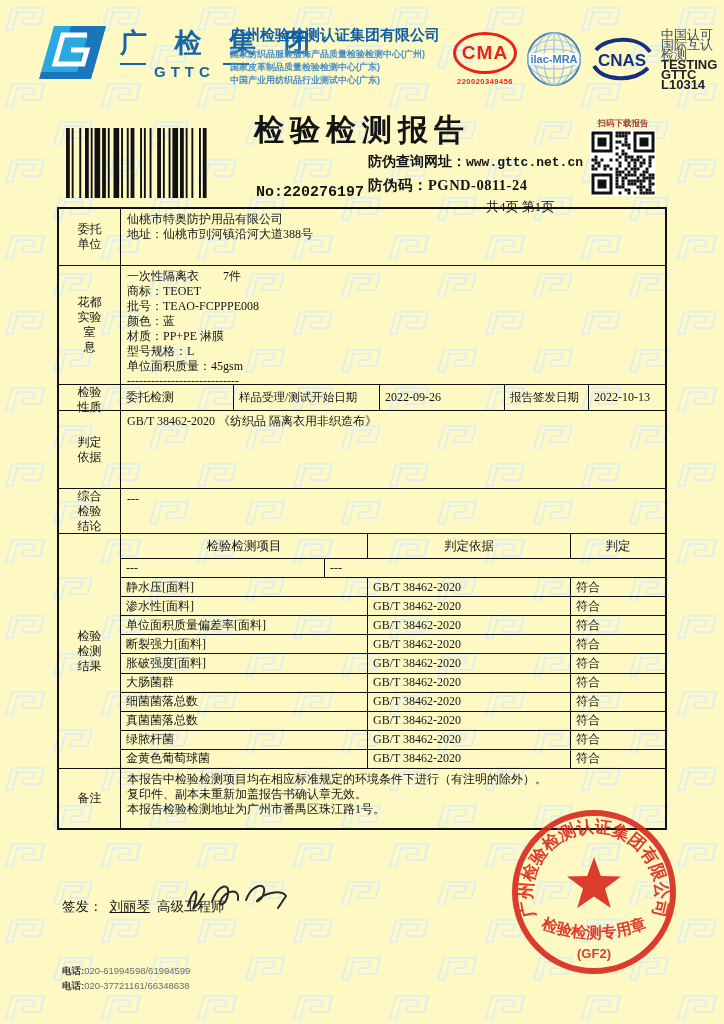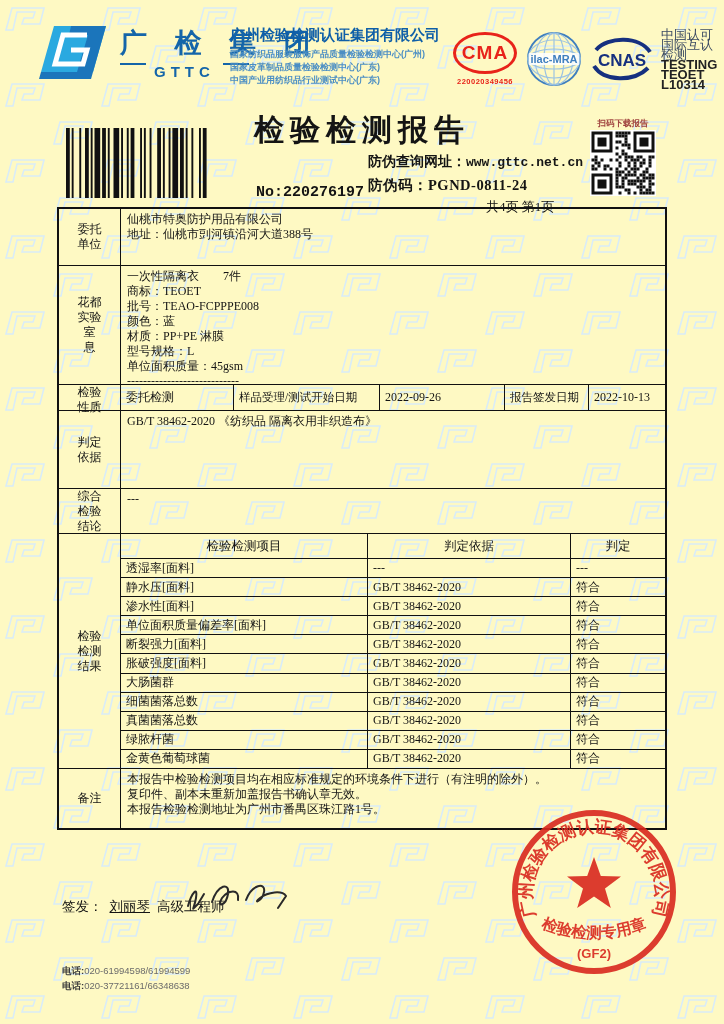--- a/index.html
+++ b/index.html
@@ -142,21 +142,21 @@
         <path d="M 6 20 C 18 6 50 6 60 22" fill="none" stroke="#16307f" stroke-width="4"></path>
         <path d="M 58 38 C 44 52 14 52 4 36" fill="none" stroke="#16307f" stroke-width="4"></path>
         <text x="32" y="36" text-anchor="middle" font-family="Liberation Sans, sans-serif" font-size="17" font-weight="bold" fill="#16307f">CNAS</text>
       </svg>
     </div>
     <div class="cnas-txt">
       <div>中国认可</div>
       <div>国际互认</div>
       <div>检测</div>
       <div class="b">TESTING</div>
-      <div class="b">TEOET L10314</div>
+      <div class="b">GTTC L10314</div>
     </div>
   </div>
 
   <div class="layer title">检验检测报告</div>
 
   <div class="layer qr-cap">扫码下载报告</div>
   <div class="layer qr">
     <svg id="qrsvg" width="66" height="66" viewBox="0 0 66 66">
         <rect width="66" height="66" fill="#fff"></rect>
         <rect x="25.5" y="1.5" width="3" height="3" fill="#111"></rect>
@@ -388,21 +388,20 @@
     <div class="sec" style="height:235px;">
       <div class="lblcell">检验检测
 结果</div>
       <div class="res-right">
         <div class="res-head">
           <div class="c-item">检验检测项目</div>
           <div class="c-basis">判定依据</div>
           <div class="c-verdict">判定</div>
         </div>
         <div class="res-row">
-          <div class="c-item">透湿率[面料]</div>
           <div class="c-basis">---</div>
           <div class="c-verdict">---</div>
         </div>
         <div class="res-row">
           <div class="c-item">静水压[面料]</div>
           <div class="c-basis">GB/T 38462-2020</div>
           <div class="c-verdict">符合</div>
         </div>
         <div class="res-row">
           <div class="c-item">渗水性[面料]</div>

